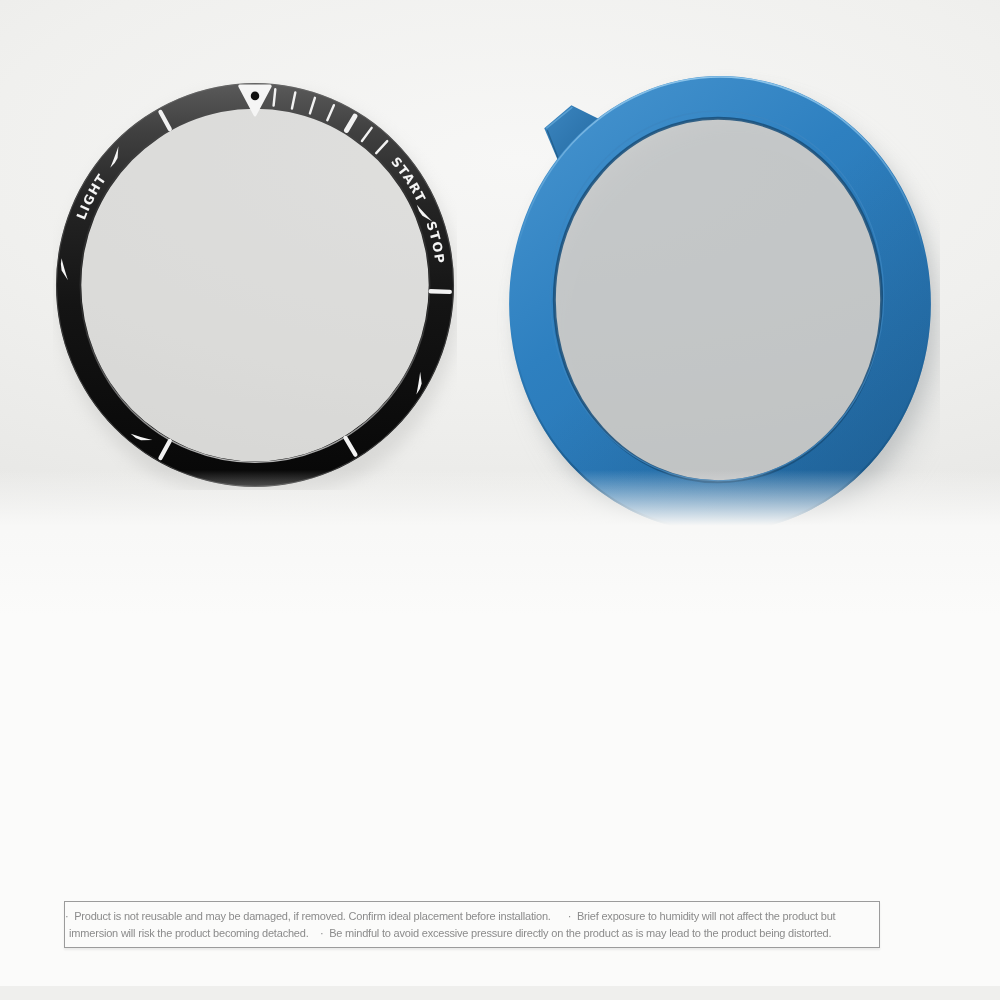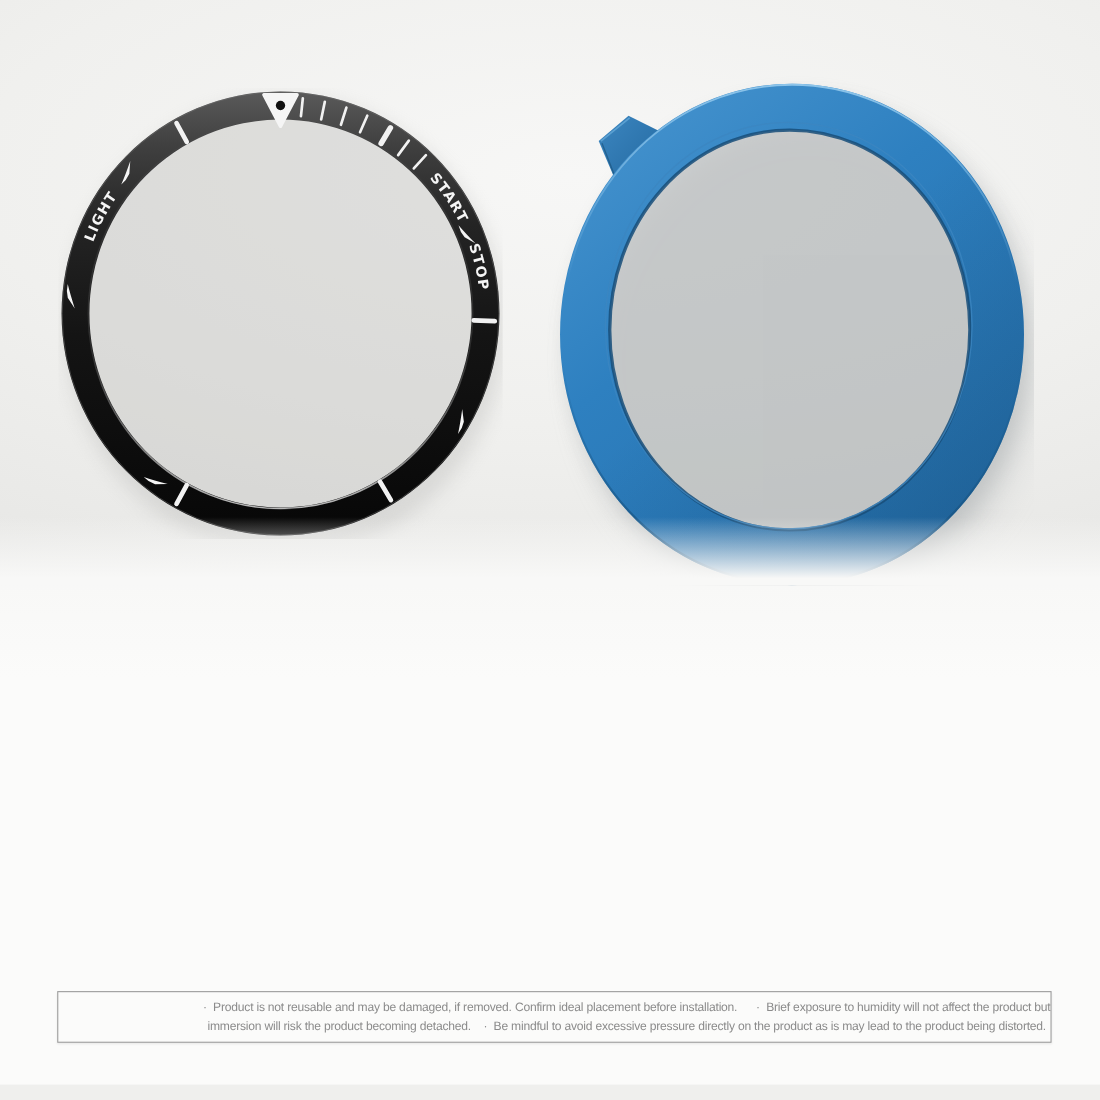--- a/index.html
+++ b/index.html
@@ -19,24 +19,24 @@
   .lower-area{
     position:absolute;left:0;top:532px;width:1000px;height:468px;
     background:linear-gradient(#f8f8f7, #fbfbfa 18%);
   }
   .bottom-strip{
     position:absolute;left:0;bottom:0;width:1000px;height:14px;
     background:#efefed;
   }
   .product-svg{position:absolute;}
   .footer-box{
-    position:absolute;left:52px;top:901px;width:904px;height:47px;
+    position:absolute;left:64px;top:901px;width:816px;height:47px;
     border:1px solid #9b9b9b;box-sizing:border-box;
     box-shadow:0 2px 2px rgba(0,0,0,0.07);
-    display:flex;align-items:center;justify-content:flex-end;
+    display:flex;align-items:center;justify-content:flex-start;
   }
   .footer-text{
     white-space:pre-wrap;text-align:center;
     font-size:11px;line-height:17px;color:#8b8b8b;letter-spacing:-0.2px;
   }
   .bezel-label{
     font-family:"DejaVu Sans",sans-serif;font-weight:700;
     fill:#f5f5f5;font-size:12.5px;letter-spacing:1.1px;
   }
   .bezel-number{

